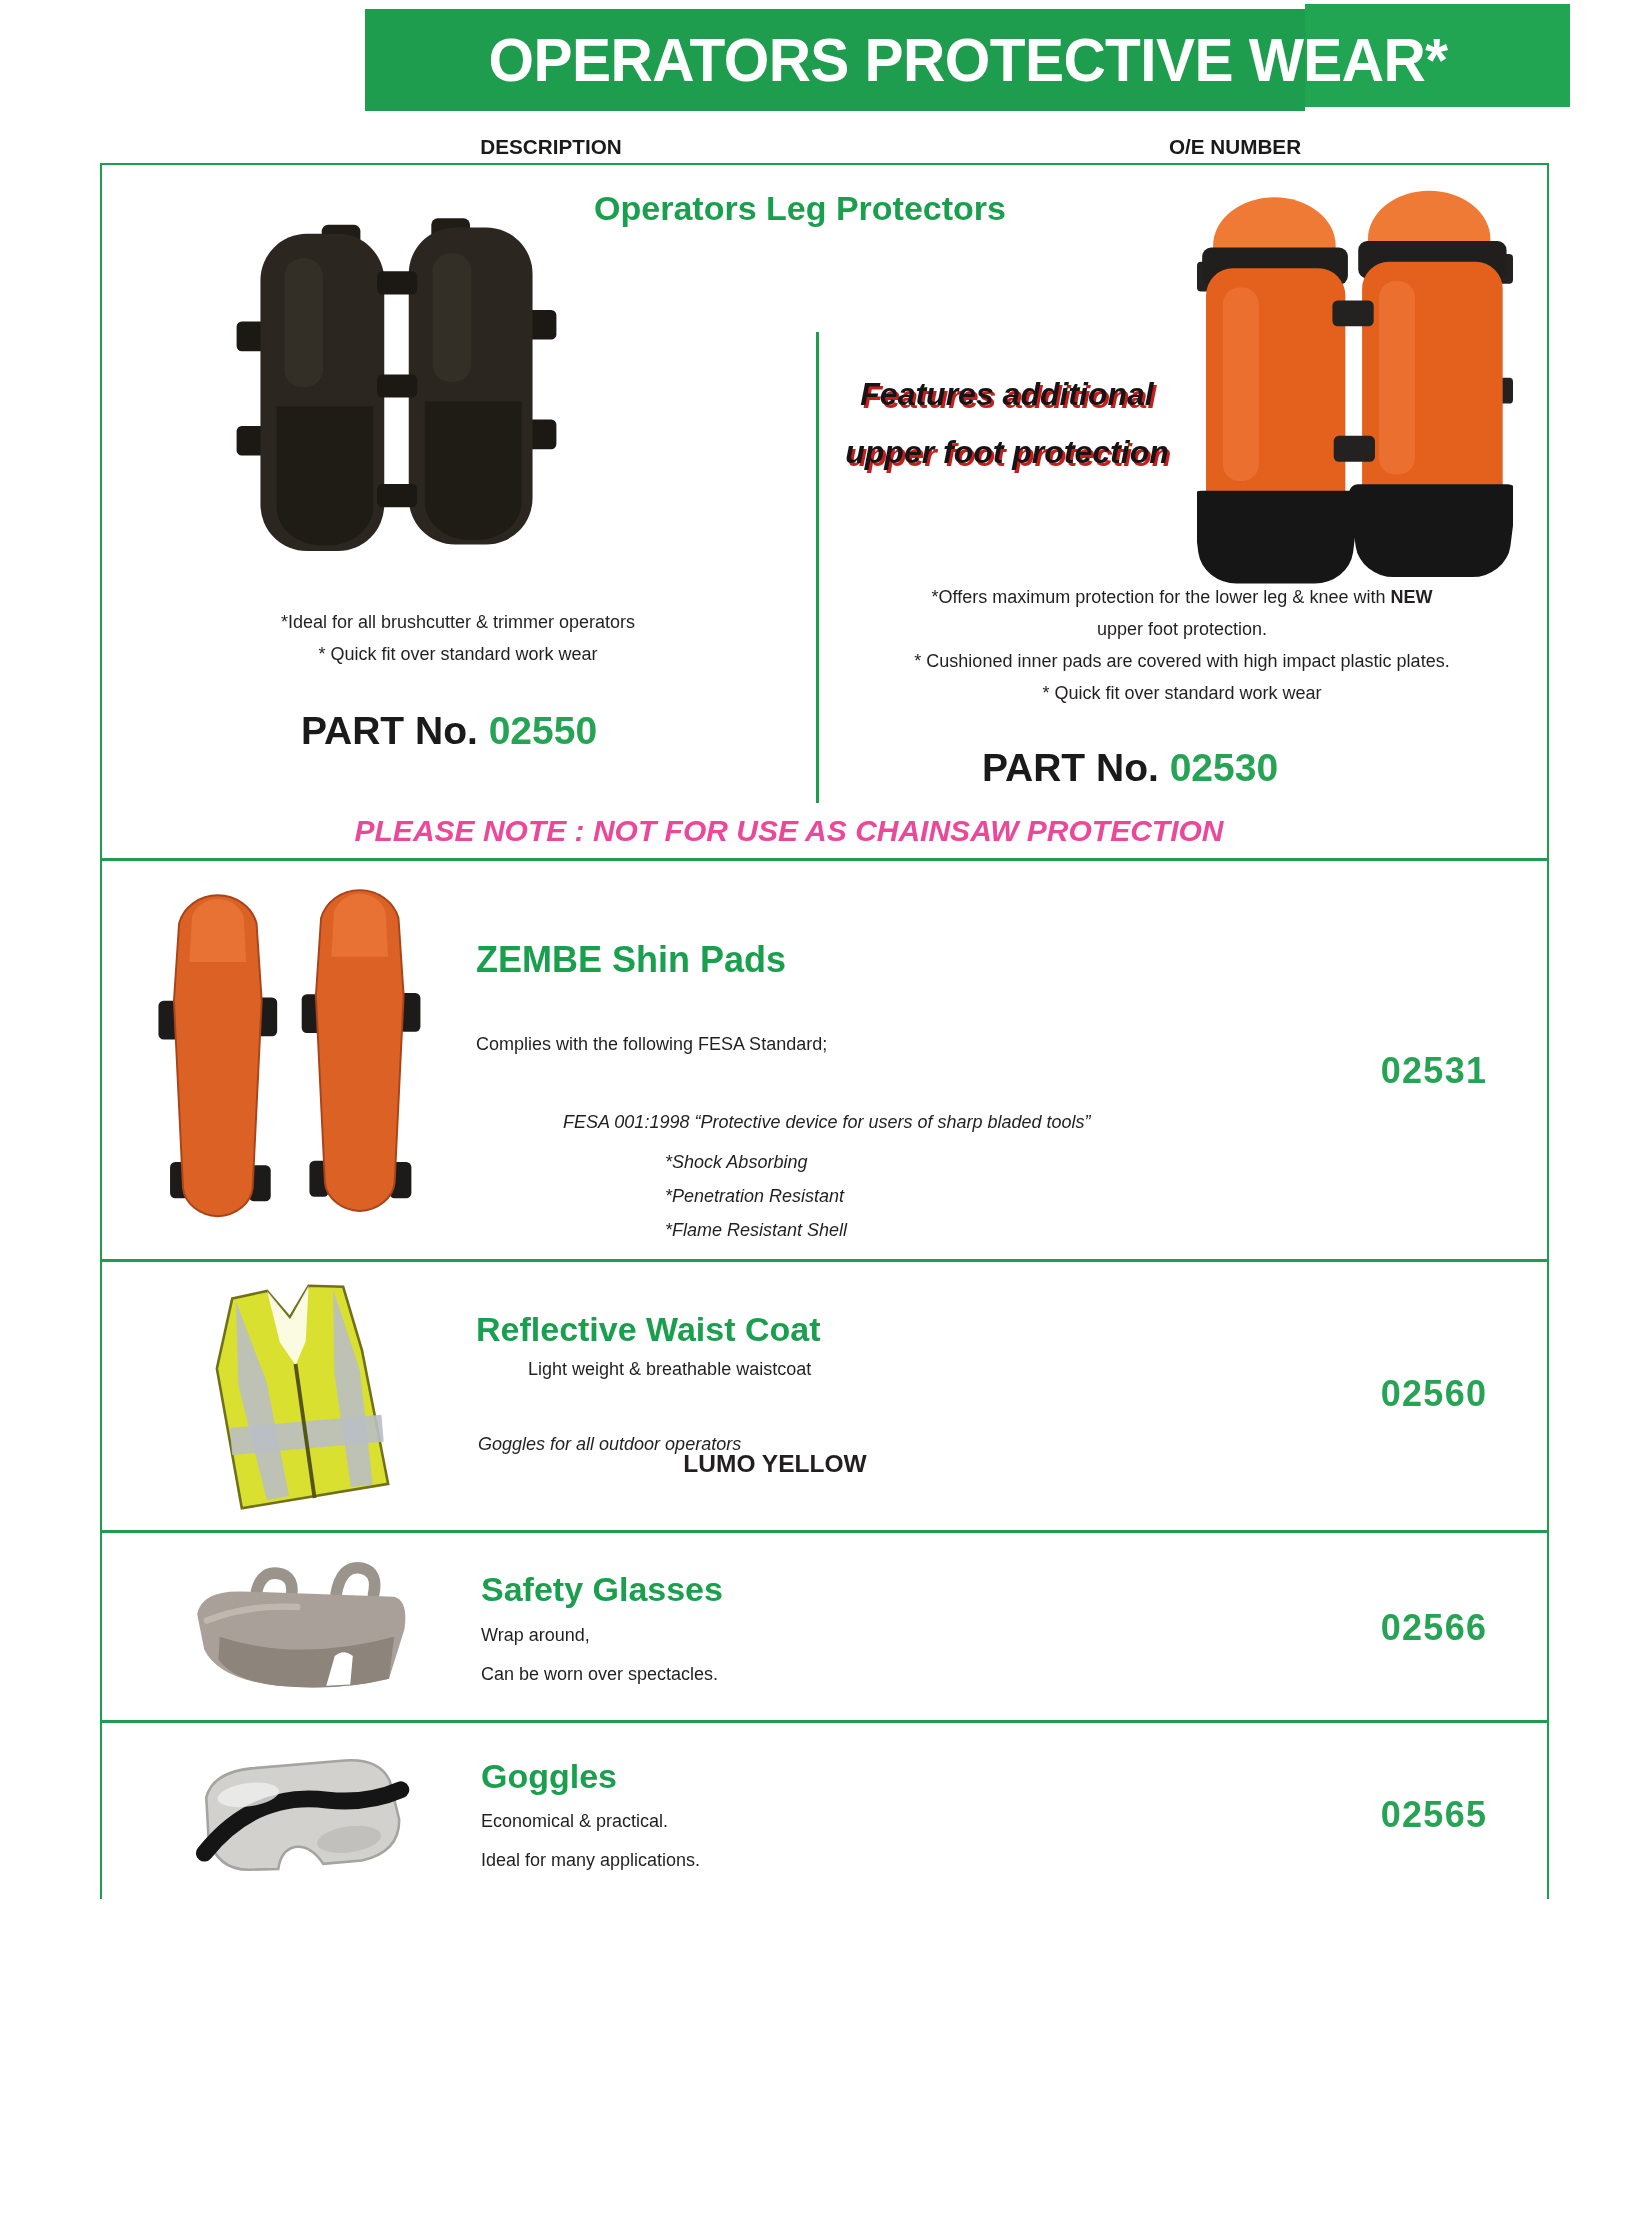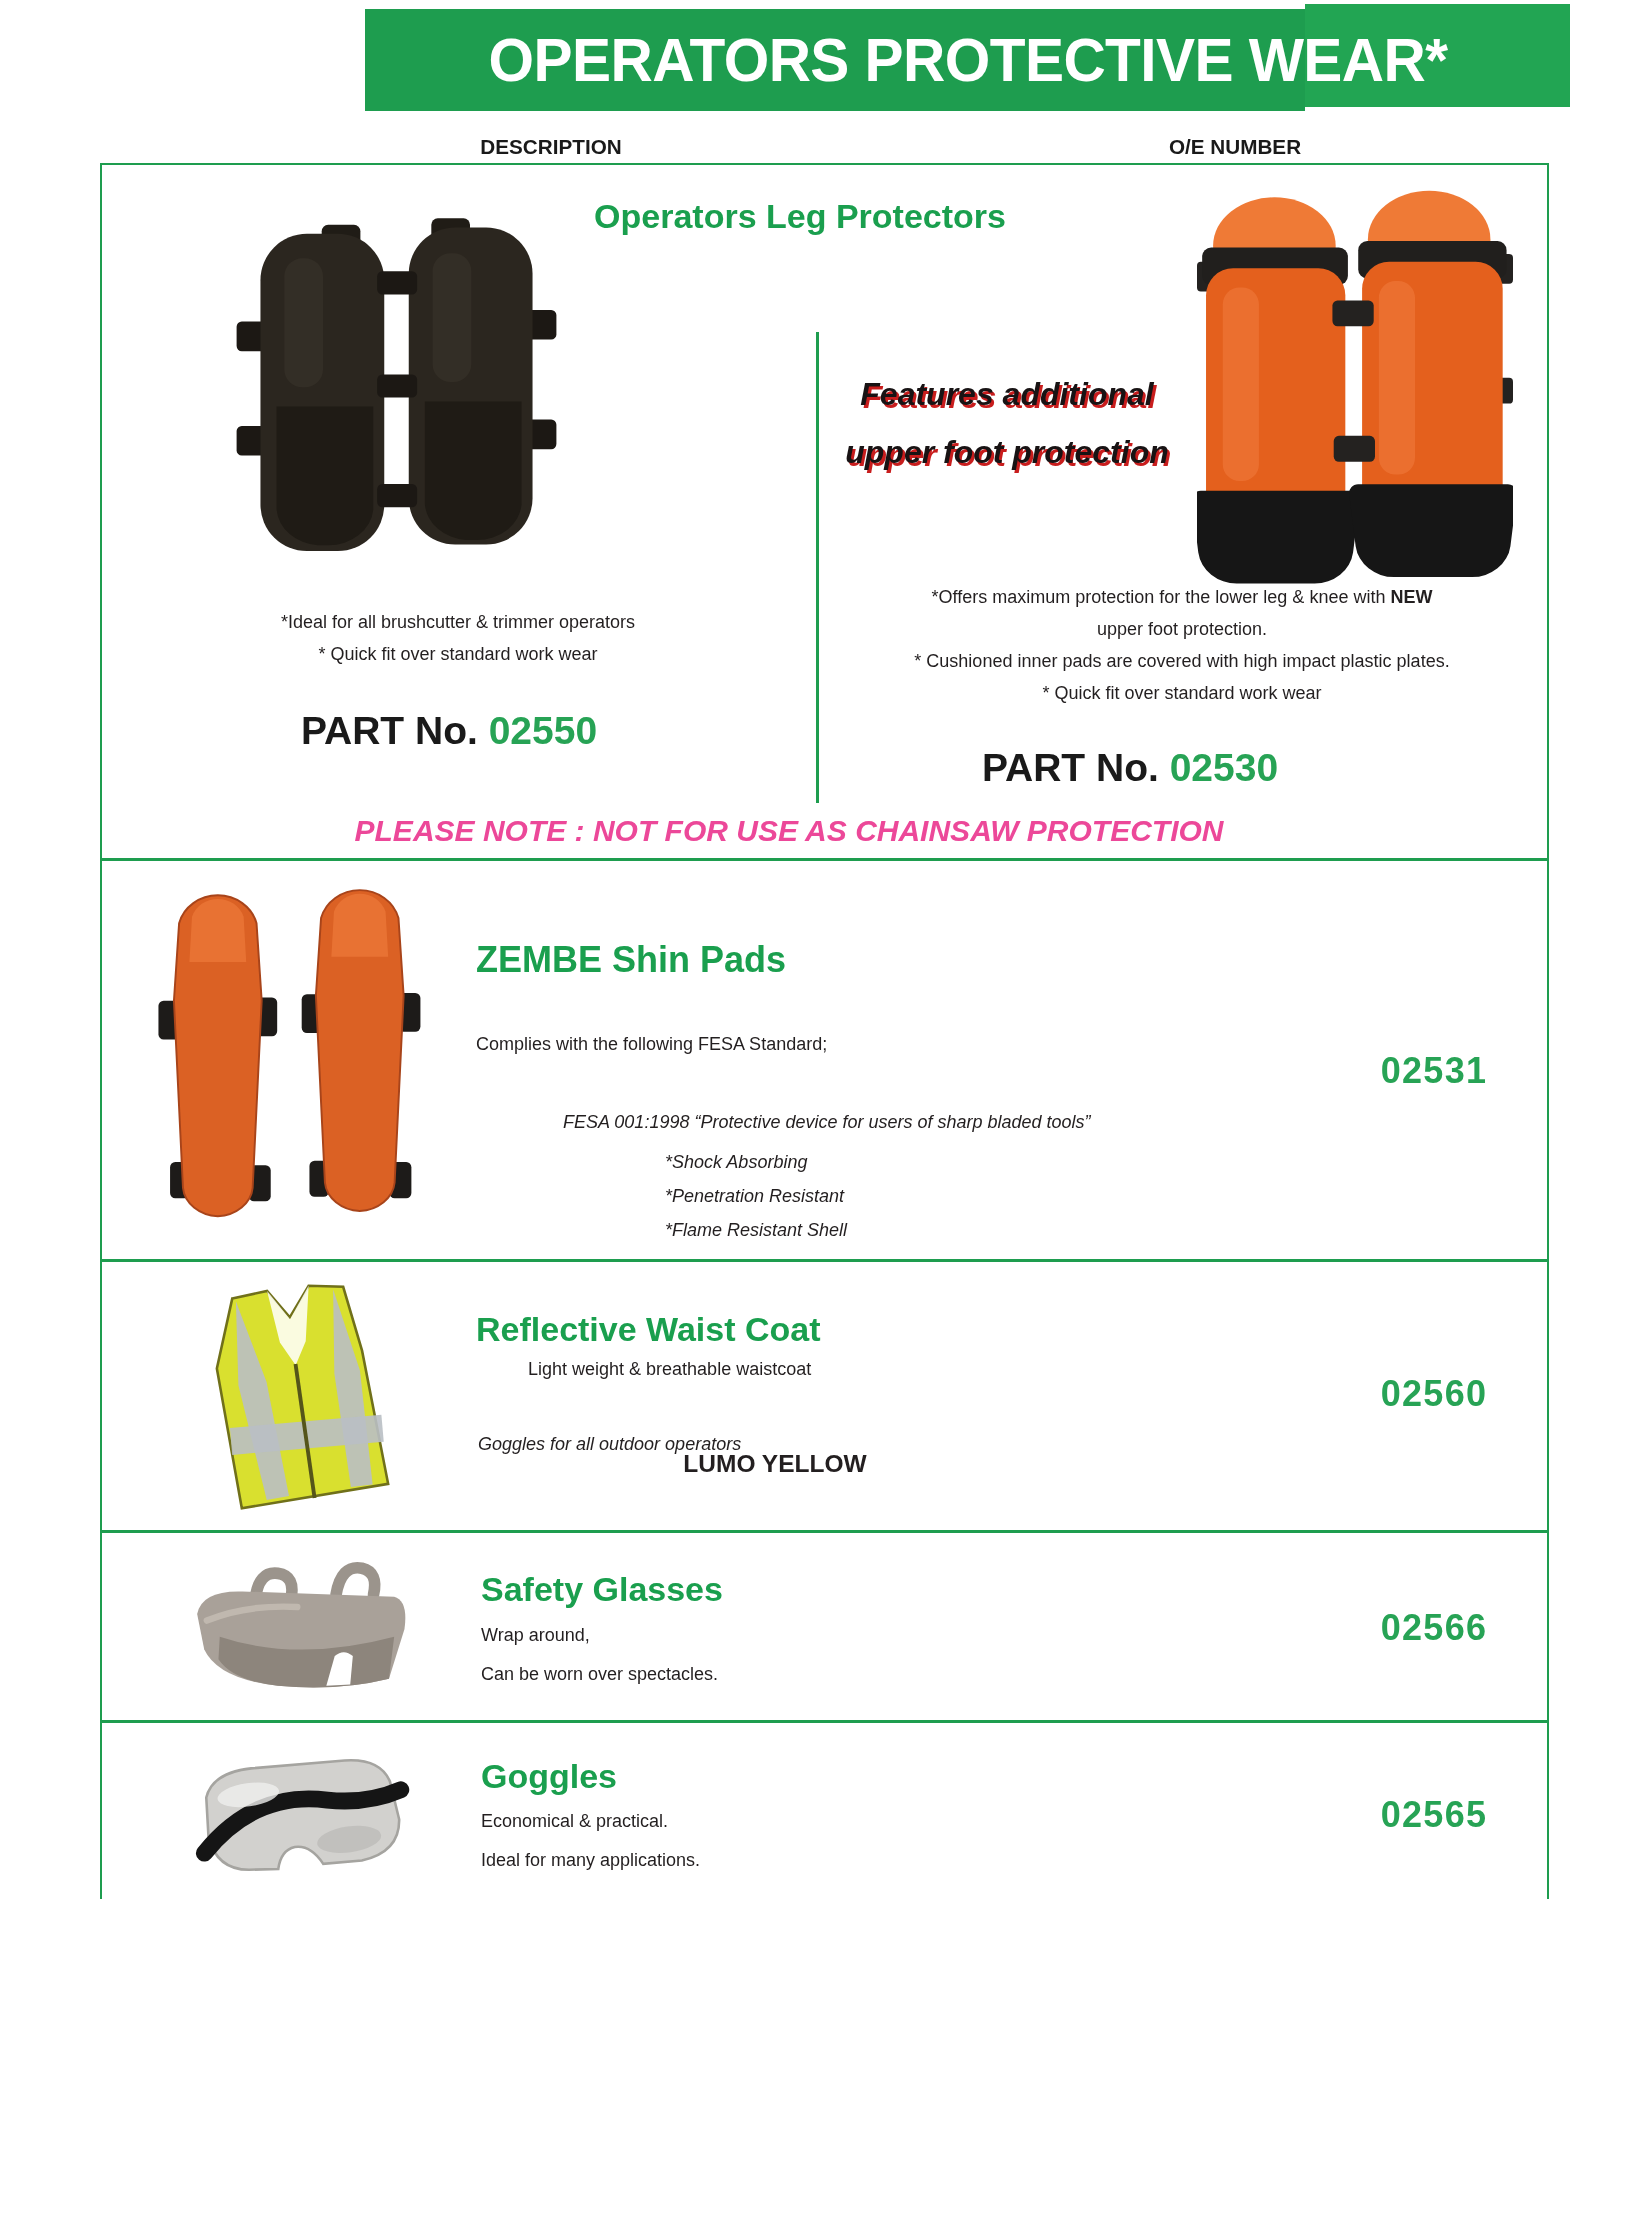--- a/index.html
+++ b/index.html
@@ -44,21 +44,21 @@
 
   <div class="abs banner-accent"></div>
   <div class="abs banner-main"></div>
   <div class="abs banner-title">OPERATORS PROTECTIVE WEAR*</div>
 
   <div class="abs ctr col-label" style="left:551px;top:147px;">DESCRIPTION</div>
   <div class="abs ctr col-label" style="left:1235px;top:147px;">O/E NUMBER</div>
 
   <div class="abs table-frame"></div>
 
-  <div class="abs ctr sec-title" style="left:800px;top:208px;font-size:34px;margin-top:8px;">Operators Leg Protectors</div>
+  <div class="abs ctr sec-title" style="left:800px;top:208px;font-size:34px;">Operators Leg Protectors</div>
 
   <div class="abs" style="left:225px;top:213px;">
     <svg width="343" height="355" viewBox="0 0 532 550">
       <g>
         <rect x="18" y="168" width="52" height="46" rx="8" fill="#1c1814"></rect>
         <rect x="18" y="330" width="52" height="46" rx="8" fill="#1c1814"></rect>
         <rect x="150" y="18" width="60" height="34" rx="10" fill="#201c16"></rect>
         <rect x="55" y="32" width="192" height="492" rx="72" fill="#2b261f"></rect>
         <path d="M80,300 h150 v160 a70,60 0 0 1 -70,55 h-16 a70,60 0 0 1 -64,-55 Z" fill="#1f1b15"></path>
         <rect x="92" y="70" width="60" height="200" rx="28" fill="#3a342b" opacity="0.55"></rect>

